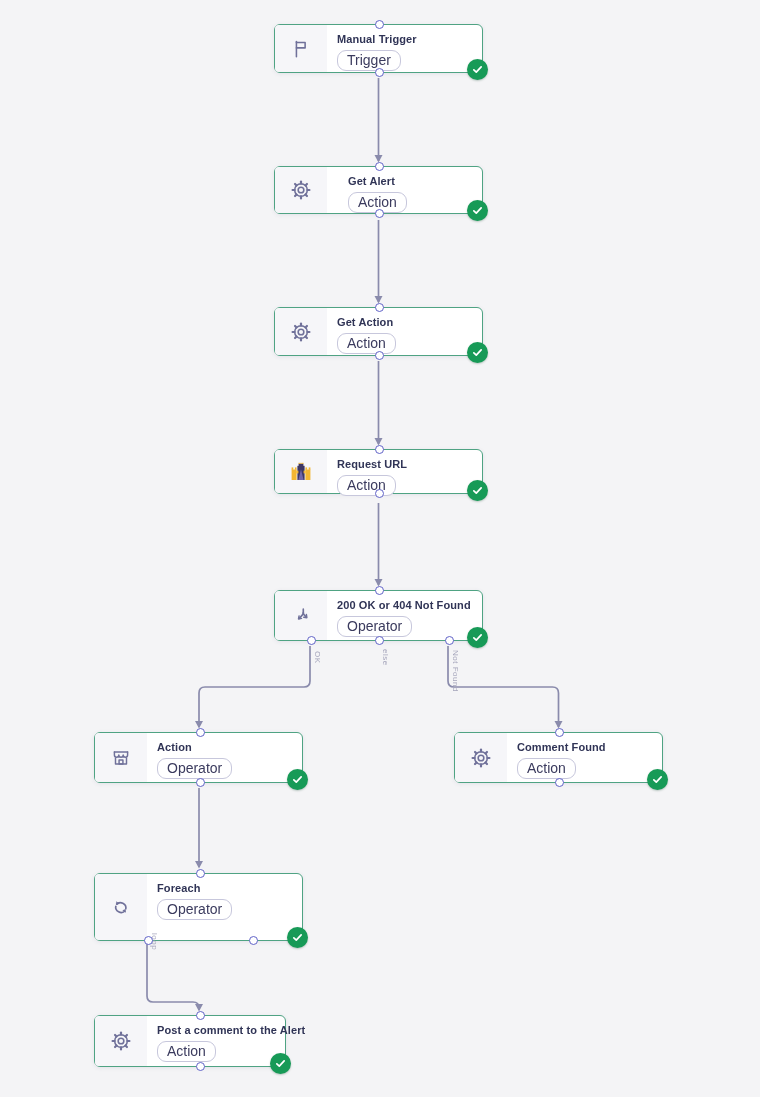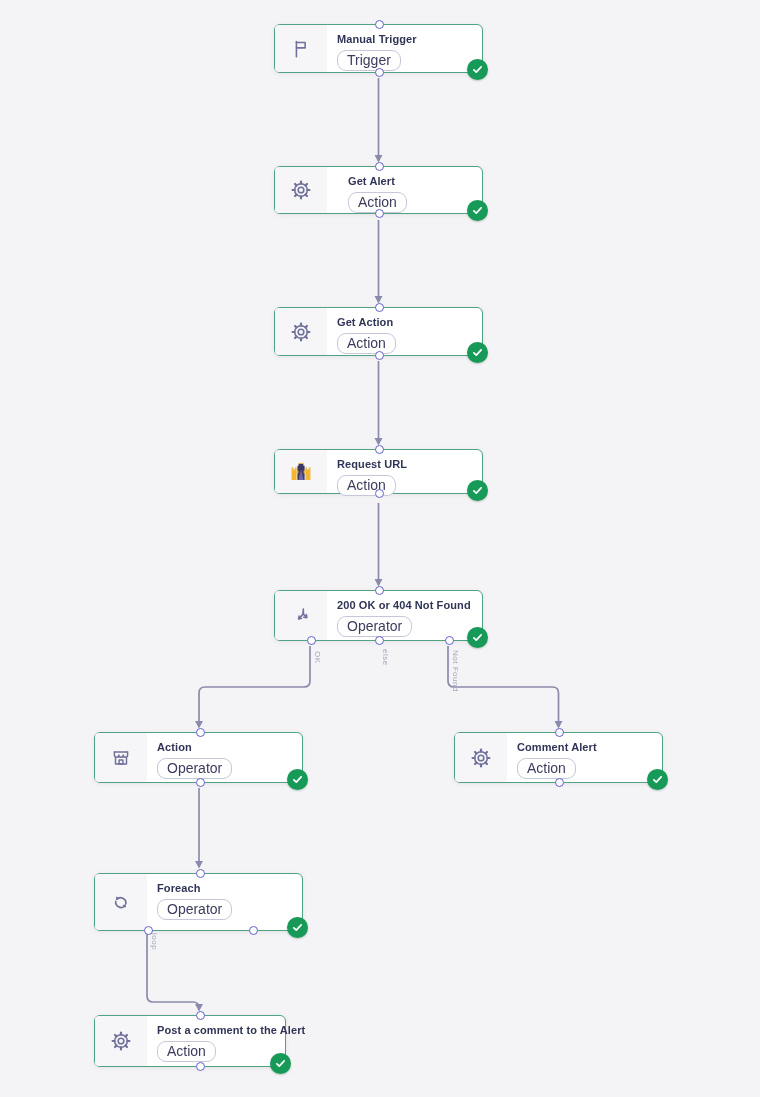--- a/index.html
+++ b/index.html
@@ -282,33 +282,33 @@
          <line x1="12" y1="18.9" x2="12" y2="21.2"></line>
             <line x1="7.12" y1="16.88" x2="5.5" y2="18.5"></line>
          <line x1="5.1" y1="12" x2="2.8" y2="12"></line>
             <line x1="7.12" y1="7.12" x2="5.5" y2="5.5"></line>
          <line x1="12" y1="5.1" x2="12" y2="2.8"></line>
             <line x1="16.88" y1="7.12" x2="18.5" y2="5.5"></line>
        </g>
      </svg>
       </div>
     <div class="node-body">
-      <div class="node-title">Comment Alert</div>
-      <div class="node-badge">Action</div>
-    </div>
-    <div class="check">
-      <svg width="13" height="13" viewBox="0 0 16 16">
-          <path d="M3.5,8.5 L6.5,11.3 L12.5,4.8" fill="none" stroke="#ffffff" stroke-width="2.1" stroke-linecap="round" stroke-linejoin="round"></path>
-        </svg>
-    </div>
-  <div class="port top" style="left: 100px;"></div>
-      <div class="port bottom" style="left: 100px;"></div>
-    </div>
-
-  <div class="node" style="left: 94px; top: 873px; width: 209px; height: 58px;">
+      <div class="node-title">Comment Found</div>
+      <div class="node-badge">Action</div>
+    </div>
+    <div class="check">
+      <svg width="13" height="13" viewBox="0 0 16 16">
+          <path d="M3.5,8.5 L6.5,11.3 L12.5,4.8" fill="none" stroke="#ffffff" stroke-width="2.1" stroke-linecap="round" stroke-linejoin="round"></path>
+        </svg>
+    </div>
+  <div class="port top" style="left: 100px;"></div>
+      <div class="port bottom" style="left: 100px;"></div>
+    </div>
+
+  <div class="node" style="left: 94px; top: 873px; width: 209px; height: 68px;">
     <div class="node-icon">
         <svg width="22" height="22" viewBox="0 0 24 24" fill="none" stroke="currentColor" stroke-width="1.8">
        <path d="M6.8,9.4 A6,6 0 0 1 17.2,14.6"></path>
        <path d="M16.6,16.1 A6,6 0 0 1 6.4,10.6"></path>
        <path d="M17.2,18.3 L17.2,14.2 L13.5,15.6" fill="currentColor" stroke="none"></path>
        <path d="M6.8,5.7 L6.8,9.8 L10.5,8.4" fill="currentColor" stroke="none"></path>
      </svg>
       </div>
     <div class="node-body">
       <div class="node-title">Foreach</div>

